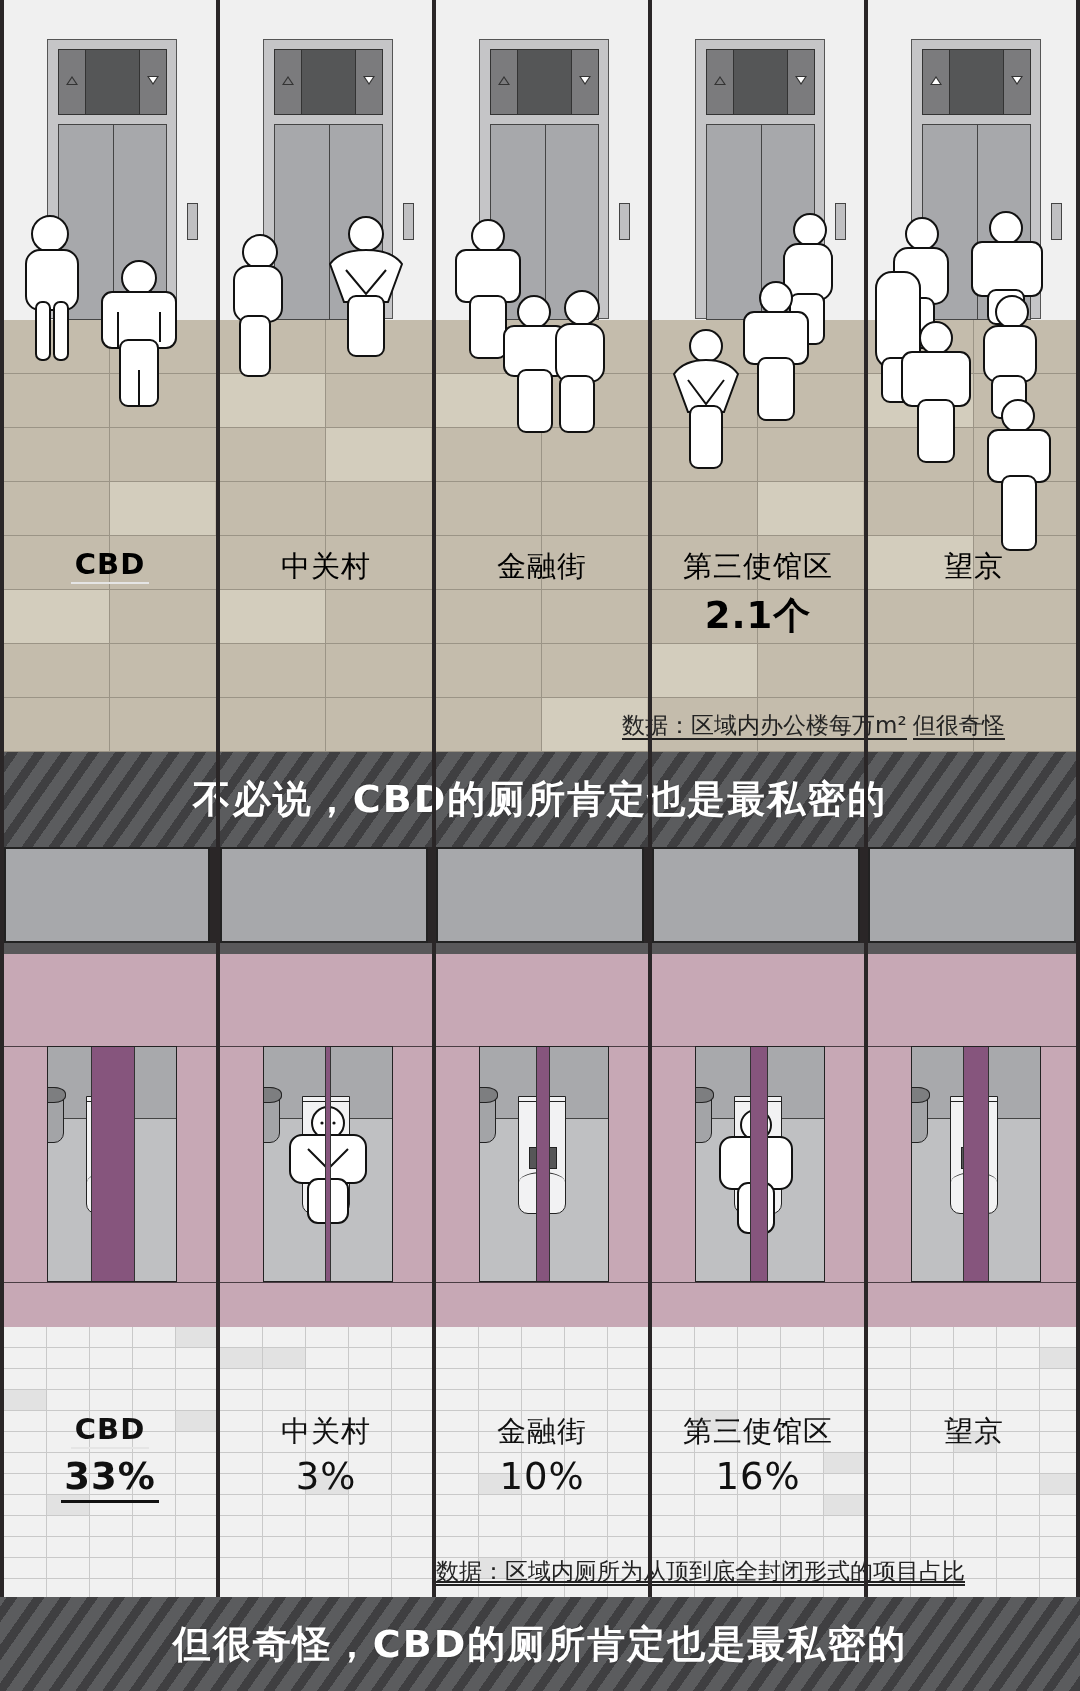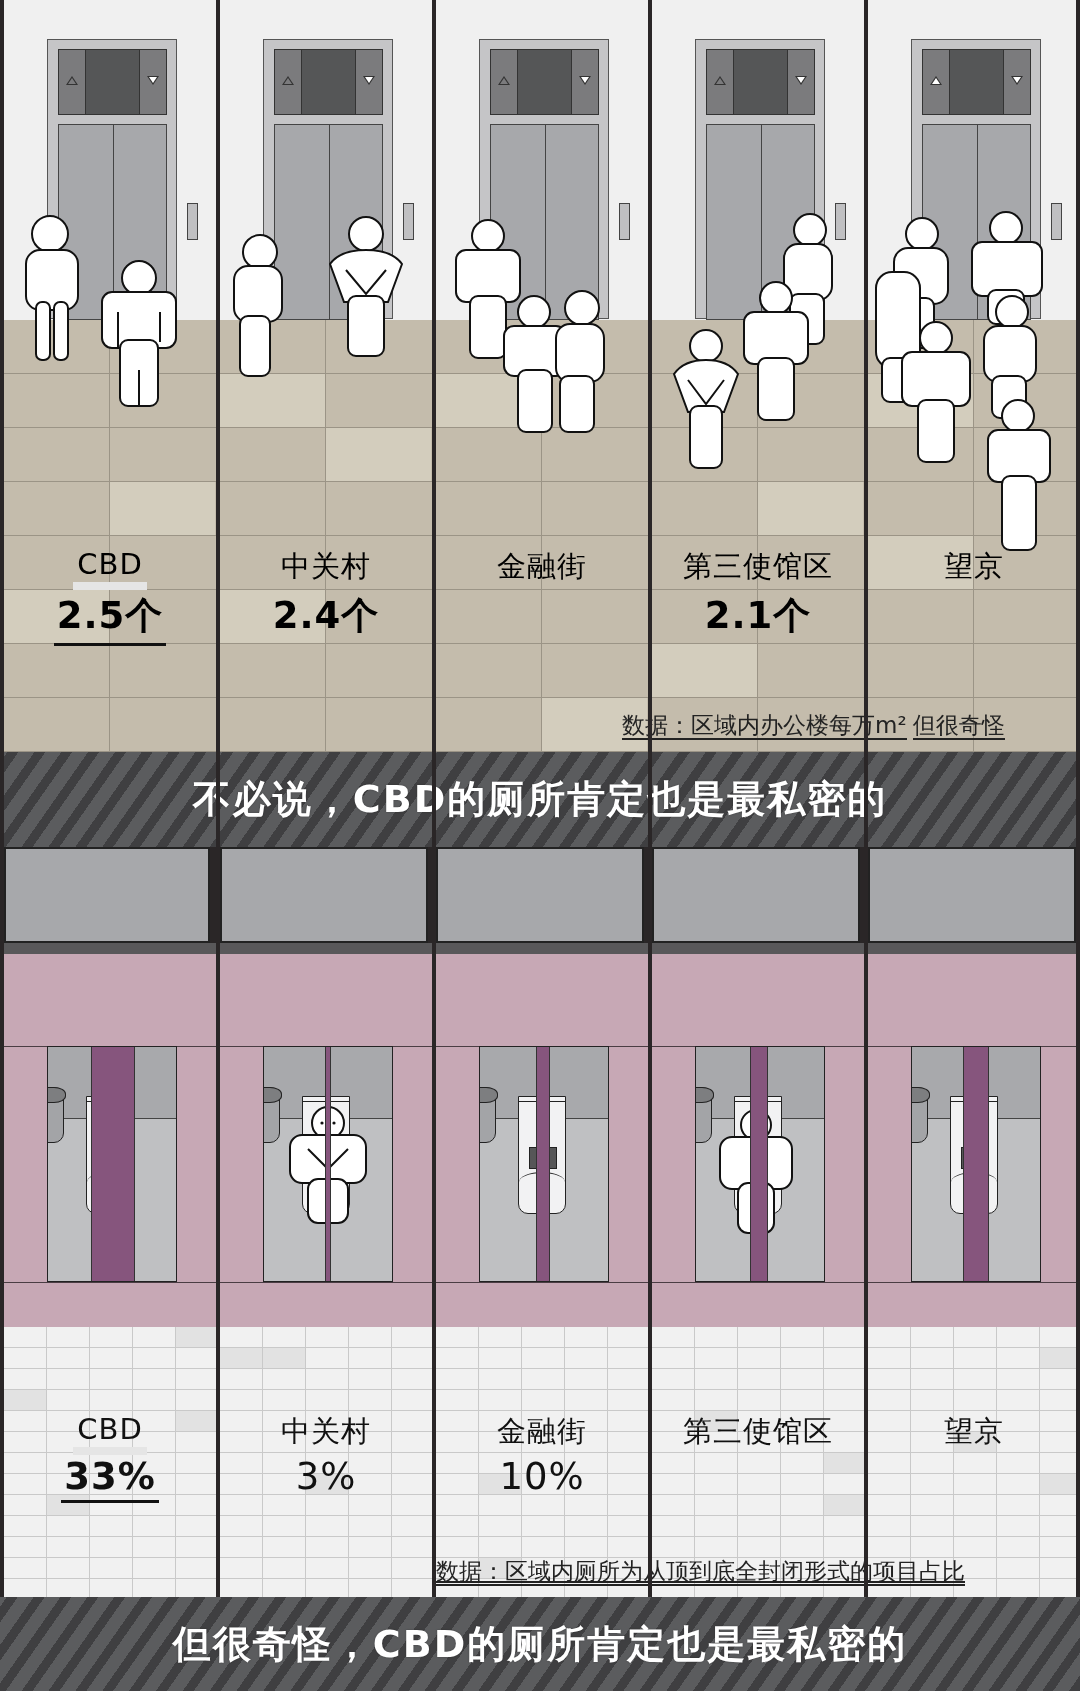--- a/index.html
+++ b/index.html
@@ -30,21 +30,21 @@
               border-left: 6px solid transparent; border-right: 6px solid transparent; border-top: 9px solid #333; }
   .tri-down::after { content: ""; position: absolute; left: -4px; top: -8px; border-left: 4px solid transparent; border-right: 4px solid transparent; border-top: 6px solid #fff; }
   .elev-doors { position: absolute; left: 10px; top: 84px; width: 109px; height: 196px; border: 1px solid #444; background: #a7a8ab; }
   .elev-doors .split { position: absolute; left: 54px; top: 0; width: 1px; height: 100%; background: #444; }
   .call-btn { position: absolute; left: 183px; top: 203px; width: 11px; height: 37px; background: #c0c0c2; border: 1px solid #444; }
 
   
   .person { position: absolute; }
   .label-name { position: absolute; left: 0; width: 100%; top: 547px; font-size: 29px; letter-spacing: 1px; text-align: center; }
   .label-val { position: absolute; left: 0; width: 100%; top: 591px; font-size: 37px; font-weight: bold; text-align: center; letter-spacing: 1px; }
-  .u { display: inline-block; border-bottom: 8px solid #e5e5e5; padding: 0 4px 1px; }
+  .u { display: inline-block; border-bottom: 2px solid #e5e5e5; padding: 0 4px 1px; font-weight: bold; }
   .u3 { display: inline-block; border-bottom: 3px solid #111; padding: 0 3px 2px; }
 
   .source-note { position: absolute; font-size: 23px; color: #222; white-space: nowrap; }
   .source-note span { border-bottom: 2px solid #222; }
 
   .col-divider { position: absolute; top: 0; width: 4px; background: #2a2627; }
 
   
   .banner { position: absolute; left: 0; width: 1080px; background-color: #555658;
             background-image: repeating-linear-gradient(-55deg, #3f3f41 0, #3f3f41 9px, #5b5c5e 9px, #5b5c5e 22px);
@@ -113,21 +113,20 @@
       <g fill="#fff" stroke="#111" stroke-width="2">
           <circle cx="43" cy="20" r="17"></circle>
           <rect x="6" y="34" width="74" height="56" rx="10"></rect>
           <rect x="24" y="82" width="38" height="66" rx="8"></rect>
         </g>
       <line x1="22" y1="54" x2="22" y2="90" stroke="#111" stroke-width="2"></line>
         <line x1="64" y1="54" x2="64" y2="84" stroke="#111" stroke-width="2"></line>
         <line x1="43" y1="112" x2="43" y2="148" stroke="#111" stroke-width="2"></line>
     </svg>
     <div class="label-name"><span class="u">CBD</span></div>
-    <div class="label-val"><span class="u3">2.5个</span></div>
   </div>
 
   <div class="elev-col" style="left:220px;">
     <div class="wall"></div>
     <div class="floor">
       <div class="tile-light" style="left:0; top:54px;"></div>
       <div class="tile-light" style="left:106px; top:108px;"></div>
       <div class="tile-light" style="left:0; top:270px;"></div>
     </div>
     <div class="elev-frame">
@@ -154,21 +153,20 @@
     </svg>
     <svg class="person" style="left:106px; top:214px;" width="80" height="150" viewBox="0 0 80 150">
       <g fill="#fff" stroke="#111" stroke-width="2">
           <circle cx="40" cy="20" r="17"></circle>
           <path d="M4 50 Q14 36 40 36 Q66 36 76 50 L62 88 L18 88 Z"></path>
           <rect x="22" y="82" width="36" height="60" rx="8"></rect>
         </g>
       <path d="M20 56 L40 80 L60 56" fill="none" stroke="#111" stroke-width="2"></path>
     </svg>
     <div class="label-name"><span>中关村</span></div>
-    <div class="label-val"><span>2.4个</span></div>
   </div>
 
   <div class="elev-col" style="left:436px;">
     <div class="wall"></div>
     <div class="floor">
       <div class="tile-light" style="left:0; top:54px;"></div>
       <div class="tile-light" style="left:106px; top:378px;"></div>
     </div>
     <div class="elev-frame">
       <div class="elev-panel">
@@ -445,20 +443,21 @@
     <div class="tile-gray" style="left:43px; top:147px;"></div>
       <div class="tile-gray" style="left:43px; top:231px;"></div>
     <div class="bath-name"><span>金融街</span></div>
     <div class="bath-val"><span>10%</span></div>
   </div>
   <div class="tile-white" style="left:652px;">
     <div class="tile-gray" style="left:43px; top:84px;"></div>
       <div class="tile-gray" style="left:172px; top:126px;"></div>
       <div class="tile-gray" style="left:172px; top:168px;"></div>
     <div class="bath-name"><span>第三使馆区</span></div>
+    <div class="bath-val"><span>16%</span></div>
   </div>
   <div class="tile-white" style="left:868px;">
     <div class="tile-gray" style="left:172px; top:21px;"></div>
       <div class="tile-gray" style="left:86px; top:105px;"></div>
       <div class="tile-gray" style="left:172px; top:147px;"></div>
     <div class="bath-name"><span>望京</span></div>
   </div>
 
   <div class="source-note" style="left:436px; top:1556px;text-decoration:underline;">
     <span>数据：区域内厕所为从顶到底全封闭形式的项目占比</span>

